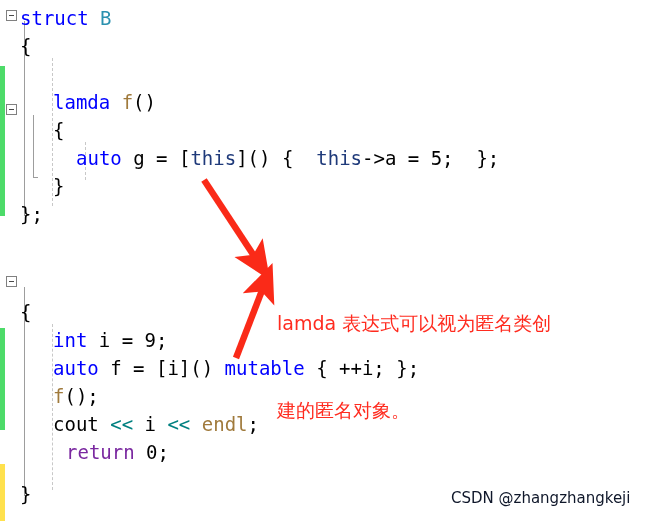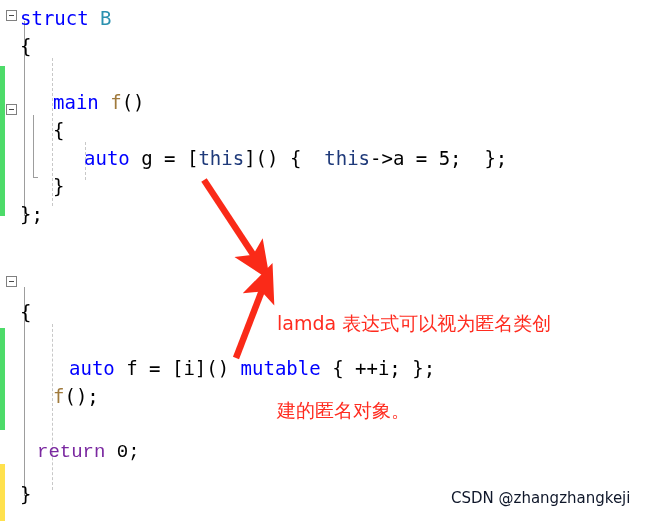--- a/index.html
+++ b/index.html
@@ -137,29 +137,31 @@
 
   <div>
     <div class="indent-guide" style="left:52px;top:58px;height:148px;"></div>
     <div class="indent-guide" style="left:85px;top:142px;height:38px;"></div>
     <div class="indent-guide" style="left:52px;top:324px;height:166px;"></div>
   </div>
 
   <div class="code-layer">
       <div class="code-line" style="top: 4px; left: 20px;"><span class="k">struct </span><span class="ty">B</span></div>
       <div class="code-line" style="top: 32px; left: 20px;"><span class="plain">{</span></div>
-      <div class="code-line" style="top: 88px; left: 53px;"><span class="k">main</span><span class="plain"> </span><span class="fn">f</span><span class="plain">()</span></div>
+      <div class="code-line" style="top: 88px; left: 53px;"><span class="k">lamda</span><span class="plain"> </span><span class="fn">f</span><span class="plain">()</span></div>
       <div class="code-line" style="top: 116px; left: 53px;"><span class="plain">{</span></div>
-      <div class="code-line" style="top: 144px; left: 84px;"><span class="k">auto</span><span class="plain"> g = [</span><span class="id">this</span><span class="plain">]() {  </span><span class="id">this</span><span class="plain">-&gt;a = 5;  };</span></div>
+      <div class="code-line" style="top: 144px; left: 76px;"><span class="k">auto</span><span class="plain"> g = [</span><span class="id">this</span><span class="plain">]() {  </span><span class="id">this</span><span class="plain">-&gt;a = 5;  };</span></div>
       <div class="code-line" style="top: 172px; left: 53px;"><span class="plain">}</span></div>
       <div class="code-line" style="top: 200px; left: 20px;"><span class="plain">};</span></div>
       <div class="code-line" style="top: 298px; left: 20px;"><span class="plain">{</span></div>
-      <div class="code-line" style="top: 354px; left: 53px; margin-left: 16px;"><span class="k">auto</span><span class="plain"> f = [i]() </span><span class="k">mutable</span><span class="plain"> { ++i; };</span></div>
+      <div class="code-line" style="top: 326px; left: 53px;"><span class="k">int</span><span class="plain"> i = 9;</span></div>
+      <div class="code-line" style="top: 354px; left: 53px;"><span class="k">auto</span><span class="plain"> f = [i]() </span><span class="k">mutable</span><span class="plain"> { ++i; };</span></div>
       <div class="code-line" style="top: 382px; left: 53px;"><span class="fn">f</span><span class="plain">();</span></div>
-      <div class="code-line" style="top: 438px; left: 37px; font-family: Liberation Mono, monospace;"><span class="kw2">return</span><span class="plain"> 0;</span></div>
+      <div class="code-line" style="top: 410px; left: 53px;"><span class="plain">cout </span><span class="op">&lt;&lt;</span><span class="plain"> i </span><span class="op">&lt;&lt;</span><span class="plain"> </span><span class="fn">endl</span><span class="plain">;</span></div>
+      <div class="code-line" style="top: 438px; left: 66px;"><span class="kw2">return</span><span class="plain"> 0;</span></div>
       <div class="code-line" style="top: 480px; left: 20px;"><span class="plain">}</span></div>
     </div>
 
   <svg class="arrows" viewBox="0 0 670 521">
     <defs>
       <marker id="ah" markerWidth="6" markerHeight="6" refX="3.2" refY="3" orient="auto" markerUnits="strokeWidth">
         <path d="M0,0.4 L6,3 L0,5.6 L1.3,3 Z" fill="#fa2a18"></path>
       </marker>
     </defs>
     <line x1="204" y1="180" x2="260" y2="265" stroke="#fa2a18" stroke-width="6.5" marker-end="url(#ah)"></line>

